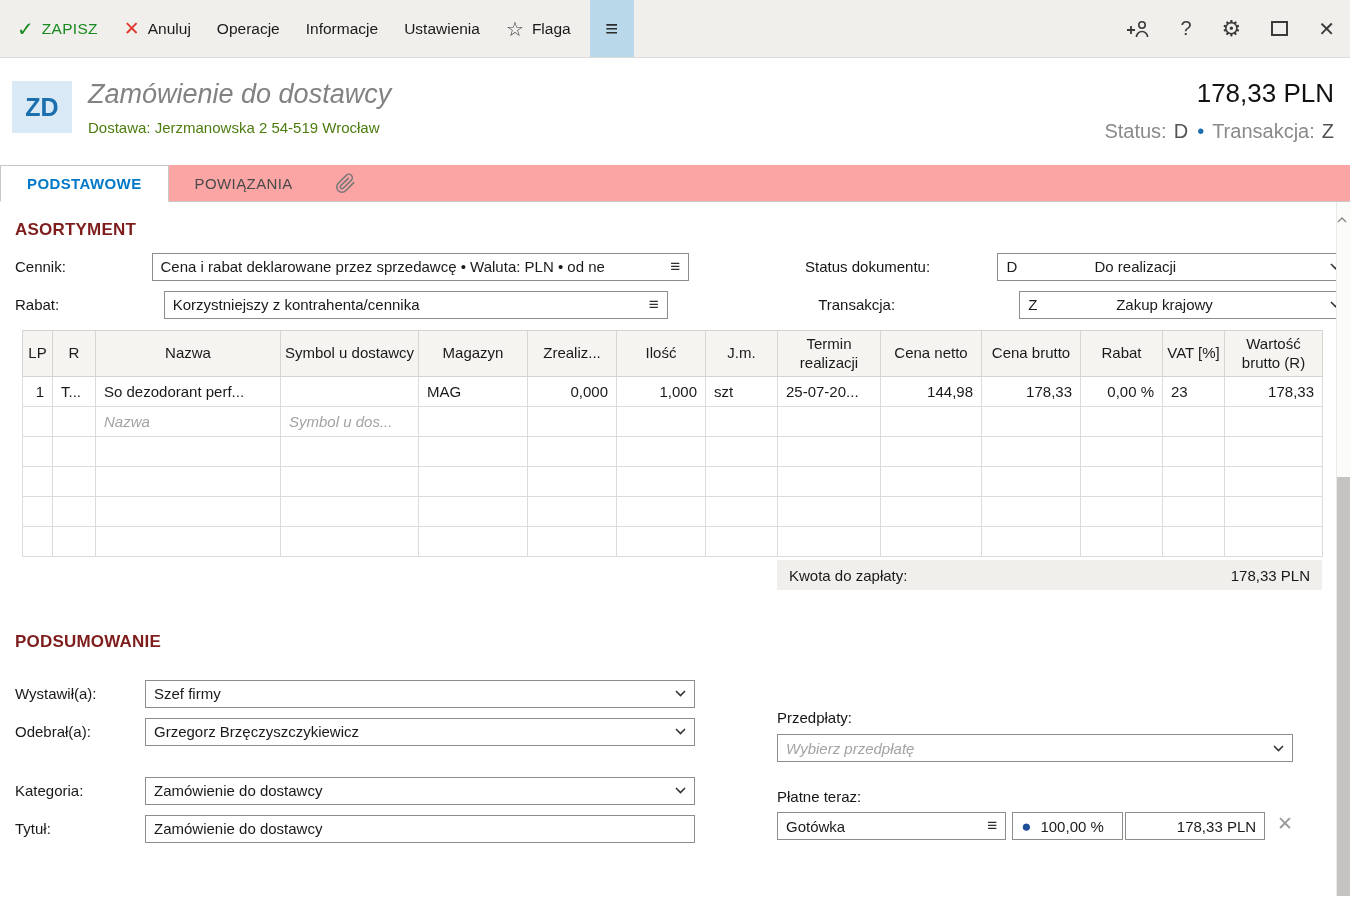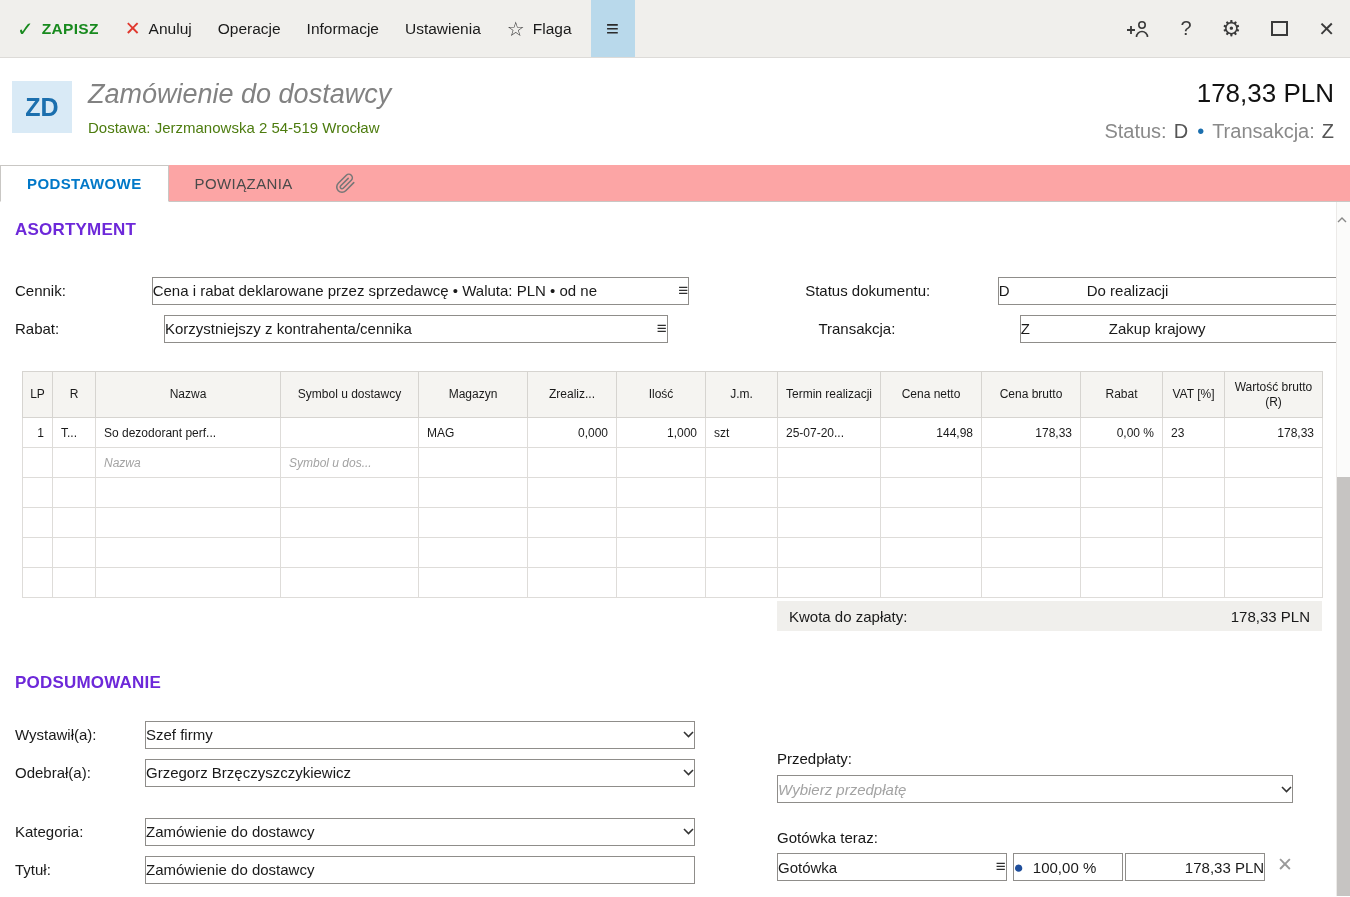--- a/index.html
+++ b/index.html
@@ -4,21 +4,21 @@
 <style>
   * { margin:0; padding:0; box-sizing:border-box; }
   html,body { width:1350px; height:897px; overflow:hidden; background:#fff;
     font-family:"Liberation Sans","DejaVu Sans",sans-serif; color:#1a1a1a; }
 
   
   .toolbar { height:58px; background:#f0efec; border-bottom:1px solid #dddbd8;
     display:flex; align-items:center; padding-left:4px; }
   .tb-btn { display:flex; align-items:center; gap:8px; height:100%;
     padding:0 13px; font-size:15.5px; cursor:default; }
-  .save-label { color:#188a1e; font-weight:700; letter-spacing:.3px; }
+  .save-label { color:#188a1e; font-weight:400; letter-spacing:.3px; }
   .check-icon { color:#188a1e; font-size:20px; font-weight:700; }
   .cancel-x { color:#e0382e; font-size:19px; font-weight:700; }
   .star-icon { font-size:20px; color:#3d3d3d; }
   .tb-menu { width:44px; height:100%; background:#b9d9eb; display:flex;
     align-items:center; justify-content:center; font-size:22px; color:#2b2b2b; margin-left:6px; }
   .tb-spacer { flex:1; }
   .tb-icon { display:flex; align-items:center; justify-content:center;
     padding:0 15px; height:100%; font-size:20px; color:#3a3a3a; }
   .gear-icon { font-size:22px; }
   .max-box { width:17px; height:15px; border:2px solid #3a3a3a; display:inline-block; }
@@ -42,39 +42,39 @@
   .tabbar { height:37px; display:flex; align-items:stretch;
     border-bottom:1px solid #c9c7c4; background:#fca5a5; }
   .tab { display:flex; align-items:center; padding:0 26px; font-size:15px;
     color:#4a4a4a; letter-spacing:.4px; margin-bottom:-1px; }
   .tab.active { color:#0178c8; font-weight:700; background:#fff;
     border:1px solid #c9c7c4; border-bottom:1px solid #fff; }
   .paperclip { display:flex; align-items:center; padding:0 16px; }
 
   
   .content { position:relative; height:694px; overflow:hidden; }
-  .section-h { color:#6d28d9; font-size:17px; font-weight:700;
+  .section-h { color:#7f1d1d; font-size:17px; font-weight:700;
     margin:18px 0 0 15px; letter-spacing:.2px; }
 
   .form-row { display:flex; align-items:center; margin-left:15px; height:29px; }
-  .mt28 { margin-top:36px;gap:16px; } .mt9 { margin-top:9px;gap:36px; }
+  .mt28 { margin-top:12px;gap:16px; } .mt9 { margin-top:9px;gap:36px; }
   .flabel { font-size:15px; color:#161616; }
   .w-cl { width:125px; } .w-cl2 { width:183px; }
   .field { border:1px solid #8f8d8a; background:#fff; height:28px;
-    display:flex; align-items:center; padding:0 0; font-size:15px; }
+    display:flex; align-items:center; padding:0 8px; font-size:15px; }
   .grow { flex:1; white-space:nowrap; overflow:hidden; }
   .menu-glyph { color:#2e2e2e; font-size:17px; margin-left:7px; }
   .chev { flex:none; margin-left:7px; }
   .code { width:88px; flex:none; }
   .placeholder { color:#a3a3a3; font-style:italic; }
   .gap87 { width:87px; }
 
   
-  .grid { border-collapse:collapse; margin:28px 0 0 22px; table-layout:fixed;
-    width:1300px; font-size:12px; }
+  .grid { border-collapse:collapse; margin:11px 0 0 22px; table-layout:fixed;
+    width:1300px; font-size:15px; }
   .grid th { background:#f5f4f1; border:1px solid #d6d4d0; font-weight:400;
     text-align:center; padding:2px 3px; height:46px; color:#1a1a1a; line-height:1.25; }
   .grid td { border:1px solid #dedcd9; height:30px; padding:2px 8px;
     white-space:nowrap; overflow:hidden; }
   .al-r { text-align:right; }
 
   .kwota { margin:3px 0 0 777px; width:545px; height:30px; background:#f0efec;
     display:flex; align-items:center; justify-content:space-between;
     padding:0 12px; font-size:15px; }
 
@@ -396,21 +396,21 @@
     </div>
 
     <div class="right-col">
       <div class="r-label" style="margin-top:30px">Przedpłaty:</div>
       <div class="field" style="width:516px; margin-top:8px">
         <span class="grow placeholder">Wybierz przedpłatę</span>
         <svg class="chev" width="11" height="7" viewBox="0 0 11 7">
             <path d="M1 1l4.5 4.5L10 1" fill="none" stroke="#333" stroke-width="1.6"></path>
           </svg>
       </div>
-      <div class="r-label" style="margin-top:26px">Gotówka teraz:</div>
+      <div class="r-label" style="margin-top:26px">Płatne teraz:</div>
       <div class="pay-row" style="margin-top:7px">
         <div class="field" style="width:242px">
           <span class="grow">Gotówka</span>
           <span class="menu-glyph">≡</span>
         </div>
         <div class="field" style="width:116px; margin-left:6px; gap:9px">
           <span class="pay-circle">●</span>
           <span>100,00 %</span>
         </div>
         <div class="field" style="width:148px; margin-left:2px">

